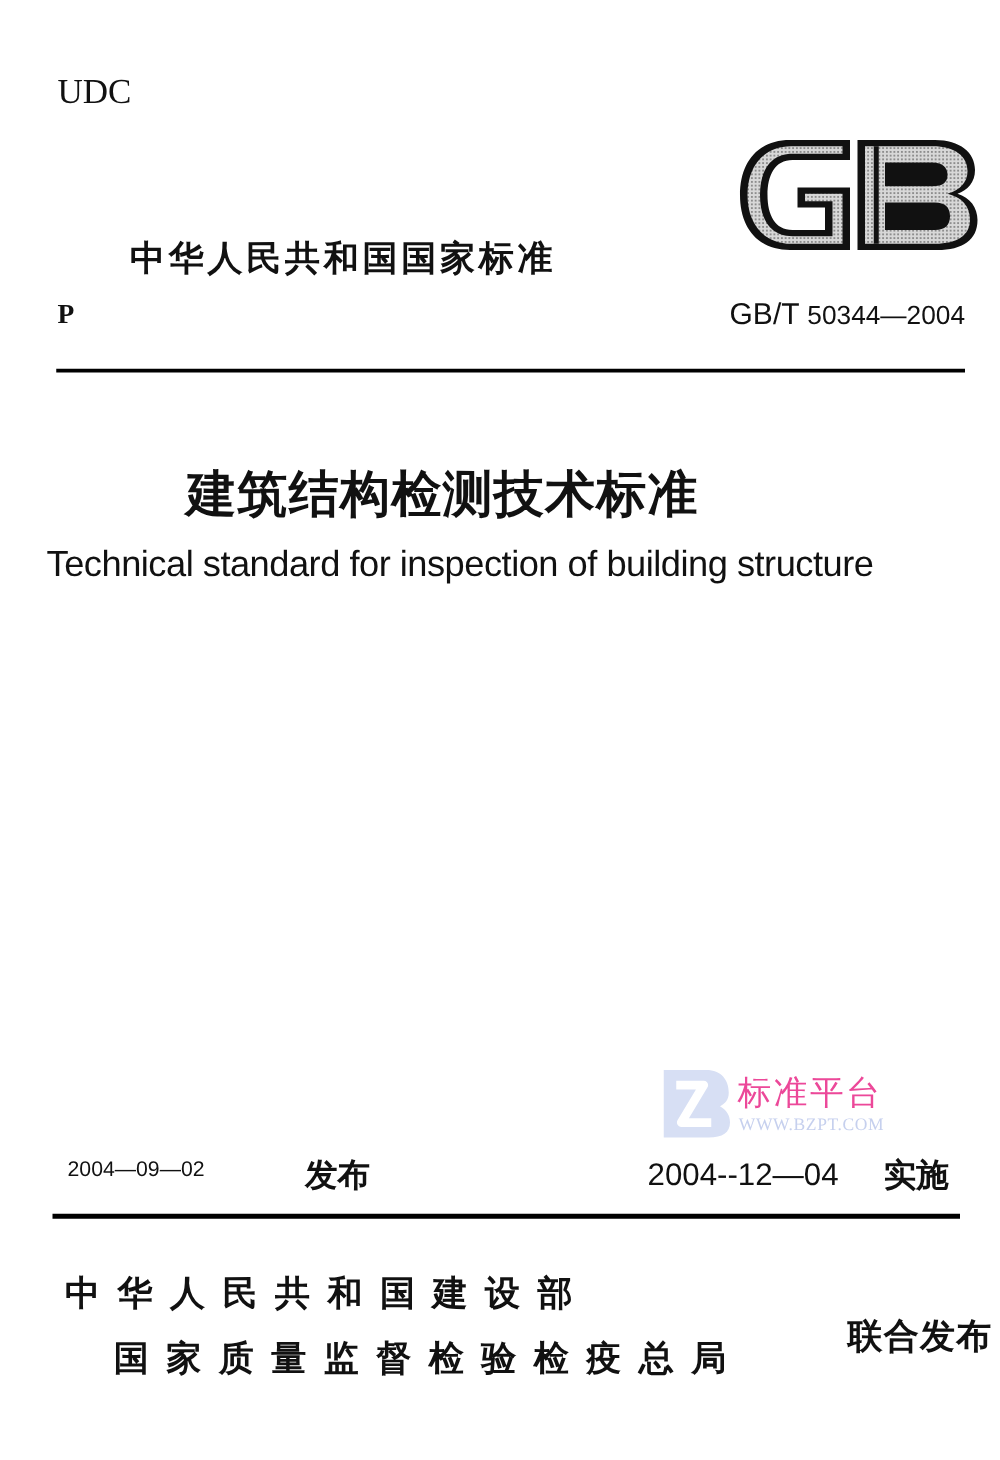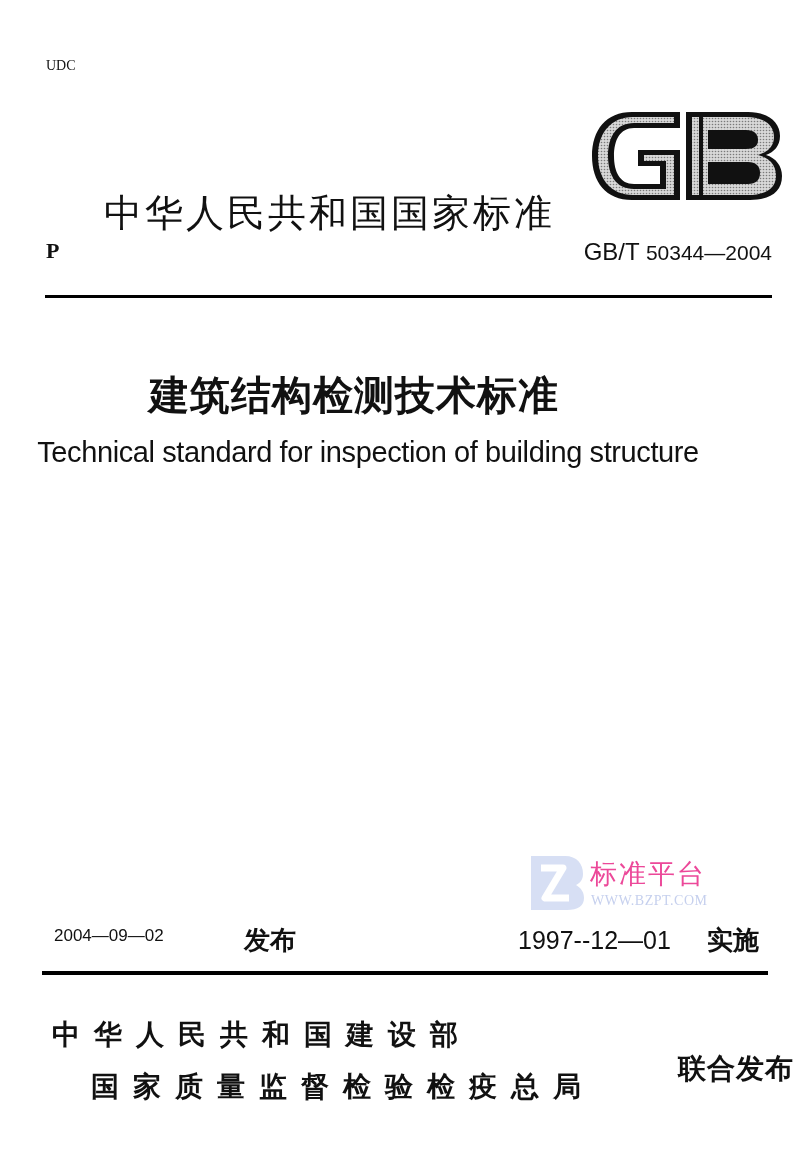--- a/index.html
+++ b/index.html
@@ -2,23 +2,23 @@
 <html><head>
   <meta charset="utf-8">
   <style>
     html, body { margin: 0; padding: 0; background: #ffffff; }
     body { width: 800px; height: 1168px; position: relative; overflow: hidden; color: #111; }
     .abs { position: absolute; white-space: nowrap; }
     .serif { font-family: "Liberation Serif", "DejaVu Serif", serif; }
     .sans { font-family: "Liberation Sans", "DejaVu Sans", sans-serif; }
     .cjk { font-family: "DejaVu Sans", "Liberation Sans", sans-serif; }
 
-    #udc { left: 46px; top: 58px; font-size: 14px; }
+    #udc { left: 46px; top: 58px; font-size: 28px; }
     #cat { left: 46px; top: 238px; font-size: 22px; font-weight: bold; }
-    #national-std { left: 104px; top: 188px; font-size: 38px; font-weight: normal; letter-spacing: 3px; }
+    #national-std { left: 104px; top: 188px; font-size: 28px; font-weight: bold; letter-spacing: 3px; }
     #std-code { right: 28px; top: 238px; font-size: 24px; }
     #std-code .num { font-size: 21px; }
 
     .rule { position: absolute; height: 3px; background: #000; }
     #rule-top { left: 45px; width: 727px; top: 295px; }
     #rule-bottom { left: 42px; width: 726px; top: 971px; height: 4px; }
 
     #title-cn { left: 0; width: 708px; text-align: center; top: 368px; font-size: 40px; font-weight: bold; font-family: "DejaVu Serif", "Liberation Serif", serif; letter-spacing: 1px; }
     #title-en { left: 0; width: 736px; text-align: center; top: 436px; font-size: 29px; letter-spacing: -0.4px; }
 
@@ -81,20 +81,20 @@
   <svg width="60" height="60" viewBox="0 0 60 60">
     <path d="M4 4 H38 C50 4 56 12 56 22 C56 28 53 31 49 33 C54 36 57 40 57 46 C57 54 51 58 40 58 H4 Z" fill="#d7dff4"></path>
     <path d="M14 16 H36 L18 46 H42" stroke="#ffffff" stroke-width="7" fill="none" stroke-linejoin="round"></path>
   </svg>
 </div>
 <div class="abs" id="wm-text">标准平台</div>
 <div class="abs" id="wm-url">WWW.BZPT.COM</div>
 
 <div class="abs sans" id="issue-date">2004—09—02</div>
 <div class="abs cjk" id="issue-label">发布</div>
-<div class="abs sans" id="impl-date">1997--12—01</div>
+<div class="abs sans" id="impl-date">2004--12—04</div>
 <div class="abs cjk" id="impl-label">实施</div>
 
 <div class="rule" id="rule-bottom"></div>
 
 <div class="abs cjk issuer" id="issuer-1">中华人民共和国建设部</div>
 <div class="abs cjk issuer" id="issuer-2">国家质量监督检验检疫总局</div>
 <div class="abs cjk" id="joint">联合发布</div>
 
 </body></html>

